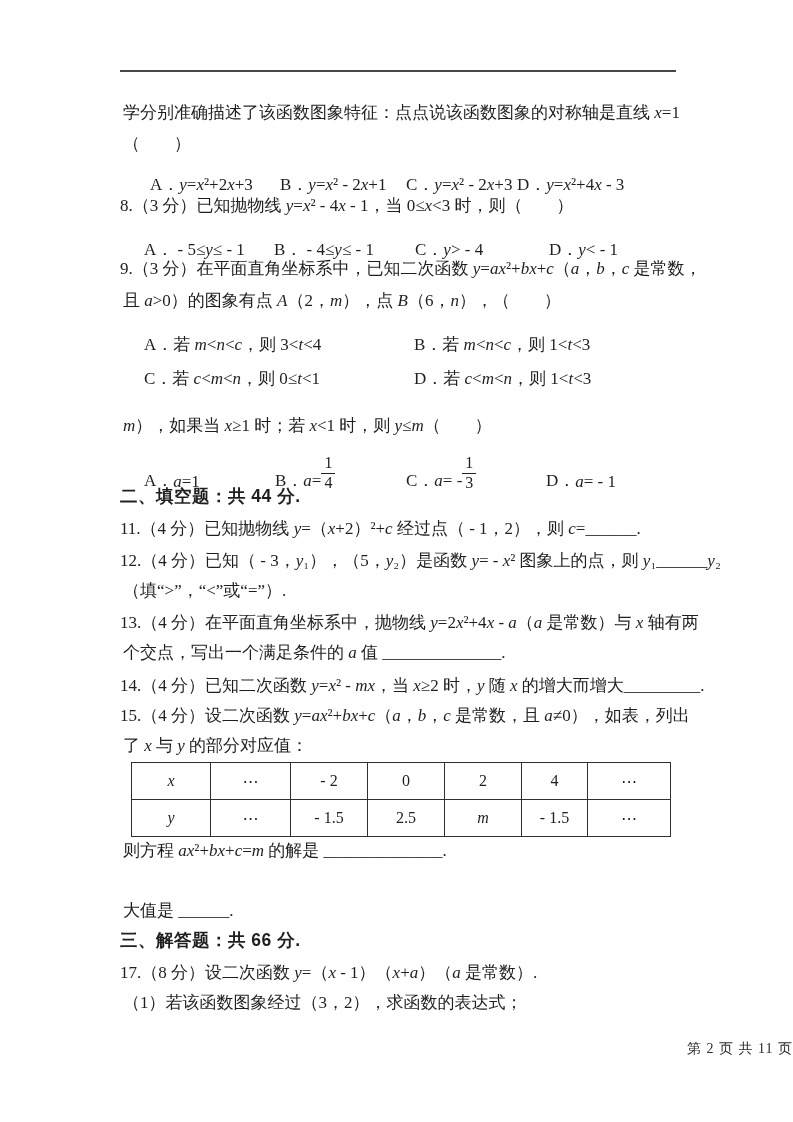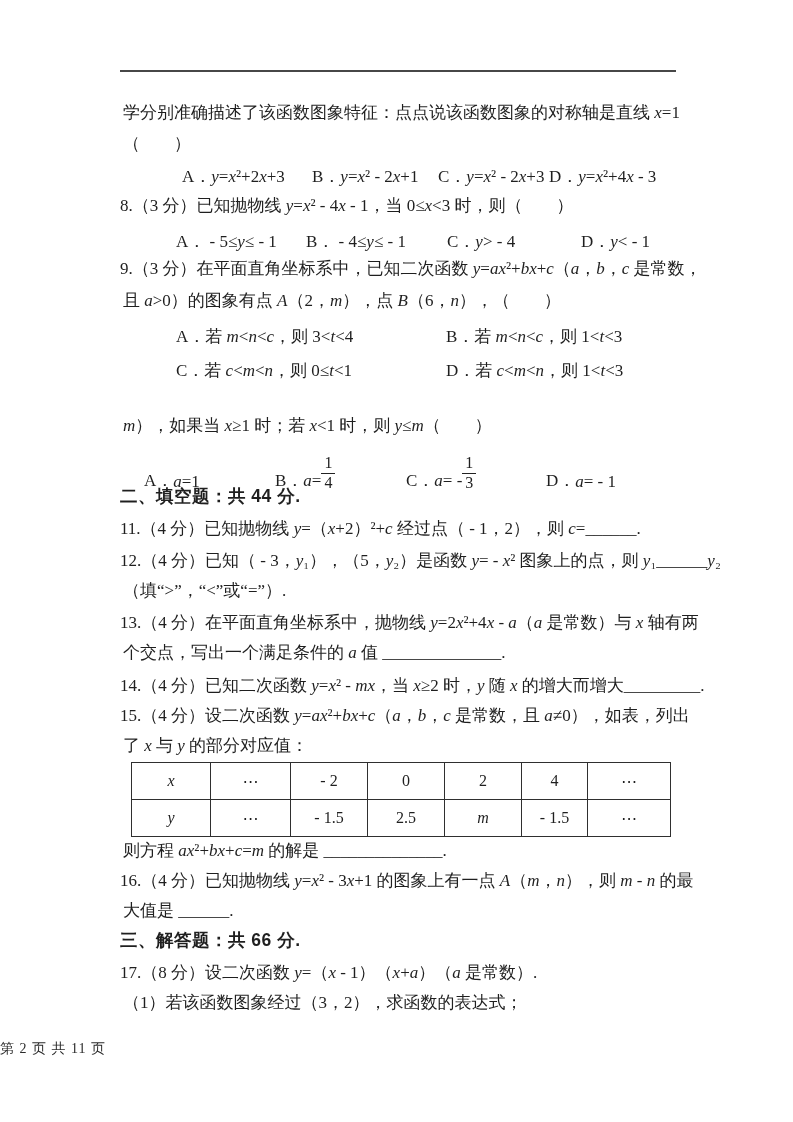--- a/index.html
+++ b/index.html
@@ -24,21 +24,21 @@
     left:120px;top:70px;width:556px;height:0;
     border-top:2px solid #474747;
   }
   .sec{
     font-weight:700;
     font-family:"Liberation Sans","DejaVu Sans",sans-serif;
     font-size:17.5px;
     letter-spacing:0.5px;
   }
   .optrow{position:absolute;left:120px;height:31px;width:600px;}
-  .optrow .opt{position:absolute;top:4px;line-height:31px;white-space:nowrap;margin-left:32px;}
+  .optrow .opt{position:absolute;top:12px;line-height:31px;white-space:nowrap;}
   .fracrow{position:absolute;left:120px;height:52px;width:600px;}
   .fracrow .opt{
     position:absolute;top:0;height:52px;
     display:inline-flex;align-items:flex-end;white-space:nowrap;
   }
   .frac{
     display:inline-block;vertical-align:middle;text-align:center;
     line-height:1.15;font-size:16px;
   }
   .frac .num{display:block;border-bottom:1.3px solid #222;padding:0 3px;}
@@ -49,21 +49,21 @@
     border-collapse:collapse;table-layout:fixed;width:539px;
     font-size:16px;
   }
   table.vals td{
     border:1px solid #2f2f2f;
     height:36px;text-align:center;vertical-align:middle;
     padding:0;overflow:hidden;
   }
   .footer{
     position:absolute;left:0;top:1040px;width:793px;
-    text-align:left;font-size:14px;color:#2a2a2a;
+    text-align:right;font-size:14px;color:#2a2a2a;
     letter-spacing:1px;
   }
 </style>
 </head>
 <body>
 
 <div id="page">
 
   <div class="rule"></div>
 
@@ -157,21 +157,20 @@
       <td class="m">2.5</td>
       <td class="m"><i>m</i></td>
       <td class="m">- 1.5</td>
       <td class="m">⋯</td>
     </tr>
   </tbody>
     </table>
 
   <div class="line ind m" style="top:835px">则方程 <i>ax</i>²+<i>bx</i>+<i>c</i>=<i>m</i> 的解是 ______________.</div>
 
-  <div class="line m" style="top:865px">16.（4 分）已知抛物线 <i>y</i>=<i>x</i>² - 3<i>x</i>+1 的图象上有一点 <i>A</i>（<i>m</i>，<i>n</i>），则 <i>m</i> - <i>n</i> 的最</div>
   <div class="line ind m" style="top:895px">大值是 ______.</div>
 
   <div class="line sec" style="top:925px">三、解答题：共 66 分.</div>
 
   <div class="line m" style="top:957px">17.（8 分）设二次函数 <i>y</i>=（<i>x</i> - 1）（<i>x</i>+<i>a</i>）（<i>a</i> 是常数）.</div>
   <div class="line ind m" style="top:987px">（1）若该函数图象经过（3，2），求函数的表达式；</div>
 
   <div class="footer">第 2 页 共 11 页</div>
 
 </div>

